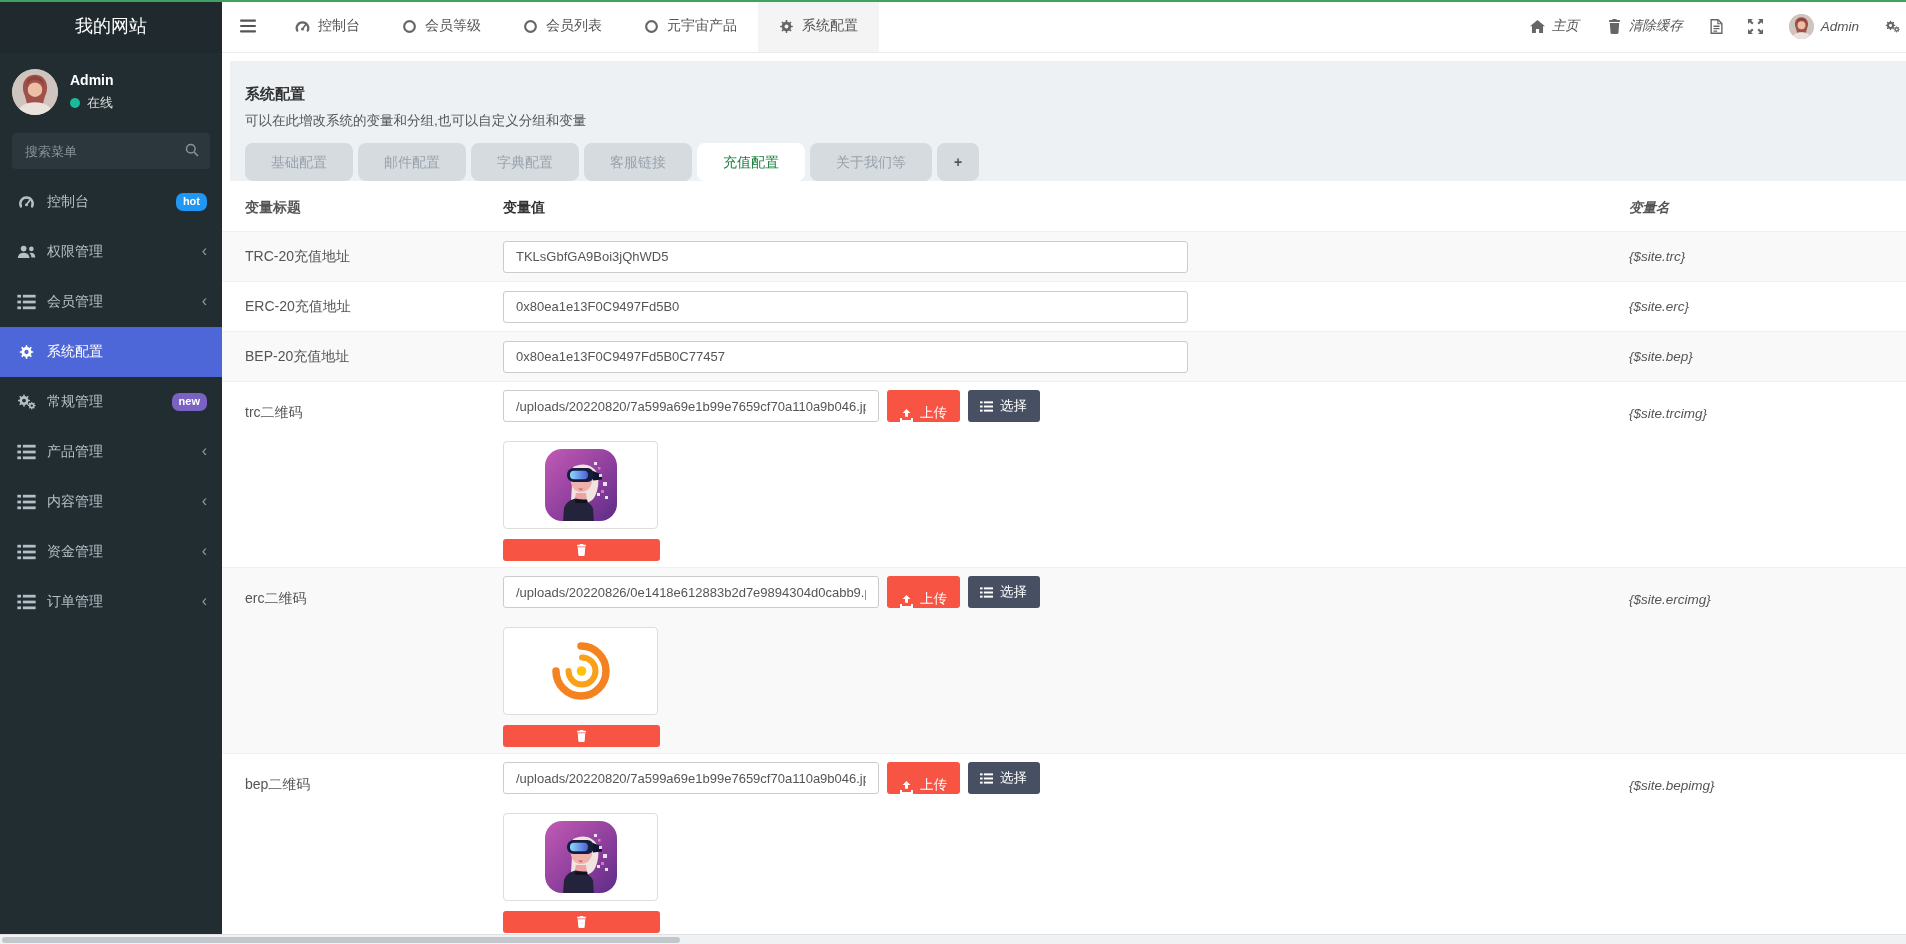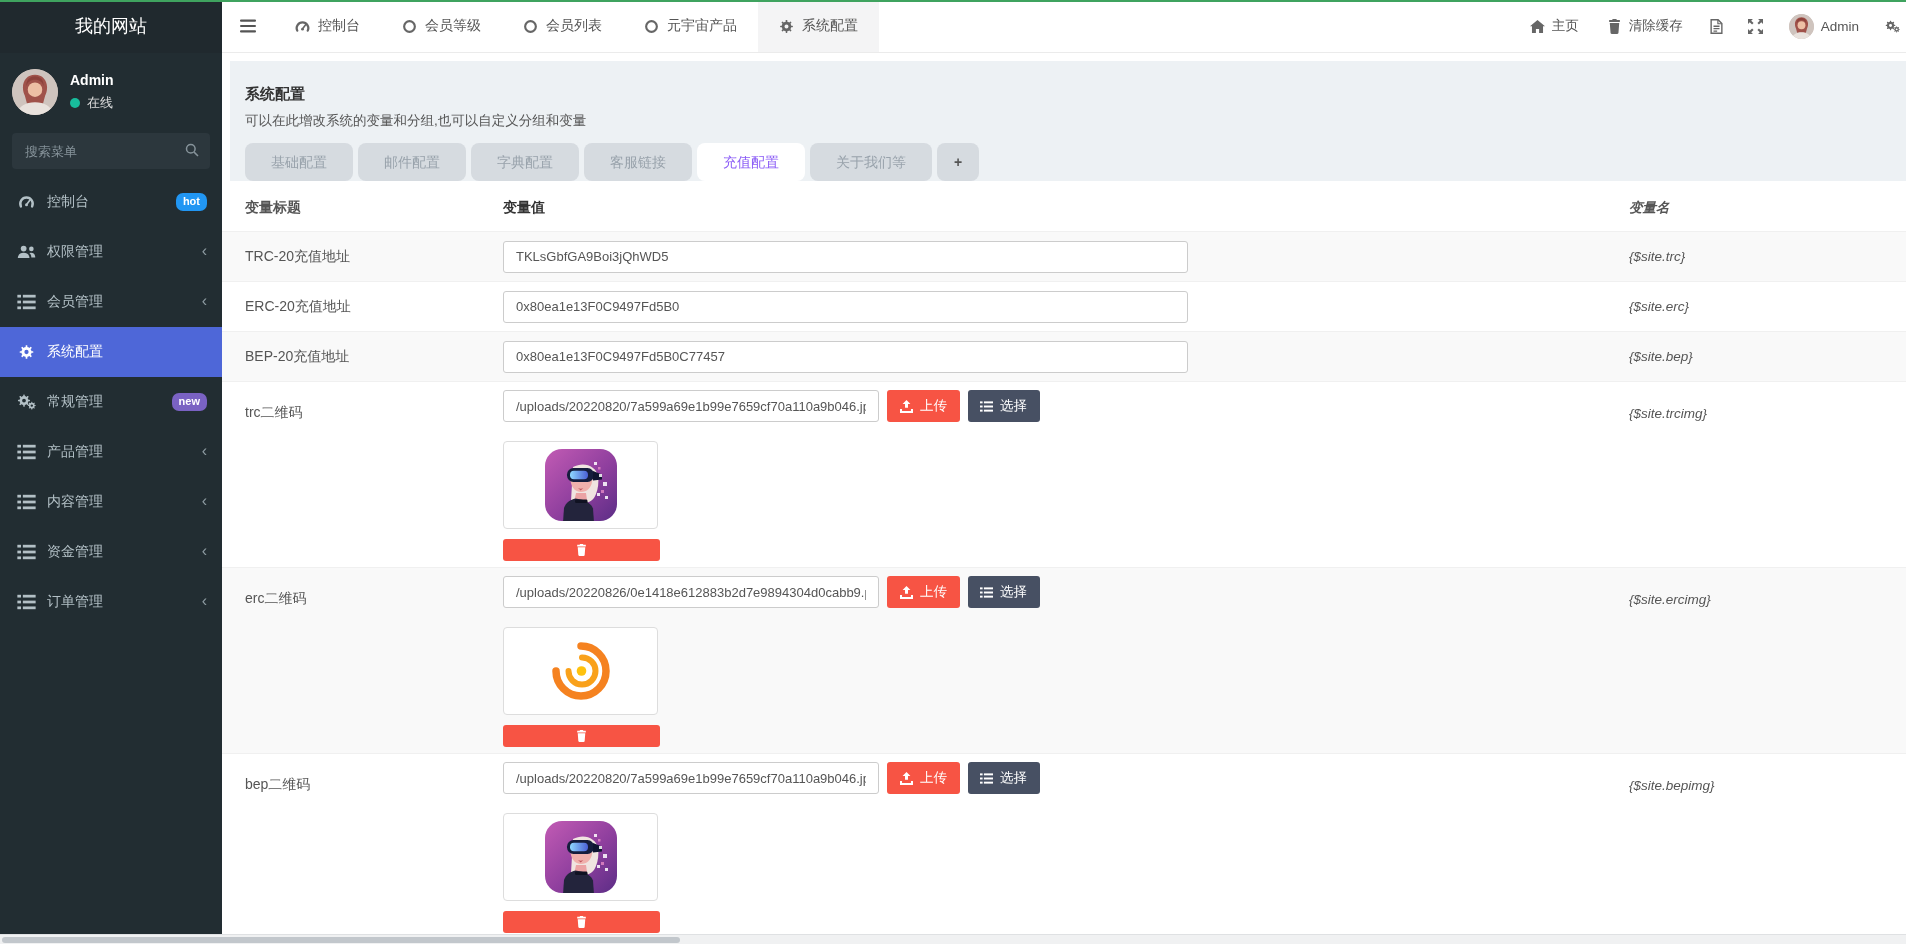--- a/index.html
+++ b/index.html
@@ -35,56 +35,56 @@
   
   .main { flex:1; display:flex; flex-direction:column; min-width:0; background:#fff; }
   .navbar { height:53px; background:#fff; display:flex; align-items:stretch; border-bottom:1px solid #ebebeb; flex-shrink:0; }
   .hamburger { display:flex; align-items:center; padding:0 18px; color:#555; cursor:pointer; }
   .hamburger .ic { width:16px; height:14px; }
   .nav-tabs { display:flex; align-items:stretch; }
   .nav-tab { display:flex; align-items:center; gap:8px; padding:0 21px; color:#555; font-size:14px; cursor:pointer; text-decoration:none; }
   .nav-tab .ic { width:15px; height:15px; color:#666; }
   .nav-tab.active { background:#f4f4f5; }
   .nav-right { margin-left:auto; display:flex; align-items:stretch; }
-  .nav-link { display:flex; align-items:center; gap:7px; padding:0 14px; color:#555; font-size:13.5px; cursor:pointer; text-decoration:none; }
+  .nav-link { display:flex; align-items:center; gap:7px; padding:0 14px; color:#555; font-size:13.5px; cursor:pointer; text-decoration:none;font-style:italic; }
   .nav-link .ic { width:15px; height:15px; color:#666; }
   .nav-link.icon-only { padding:0 12px; }
   .nav-link.edge { padding-right:6px; }
   .ic { display:inline-block; }
   .ic svg { width:100%; height:100%; display:block; }
 
   
   .page-body { flex:1; background:#fff; overflow:hidden; position:relative; }
   .page-head { margin:8px 0 0 8px; background:#edf1f4; padding:24px 0 0 15px; }
   .page-title { font-size:15px; font-weight:bold; color:#333; }
   .page-subtitle { font-size:13.5px; color:#555; margin-top:8px; }
   .config-tabs { margin-top:13px; display:flex; }
   .ctab { display:inline-block; height:38px; line-height:38px; padding:0 26px; margin-right:5px; background:#d6dbe0; color:#98a2ab; font-size:14px; cursor:pointer; text-decoration:none;border-radius:8px; }
-  .ctab.active { background:#fff; color:#8b5cf6; }
+  .ctab.active { background:#fff; color:#15803d; }
   .ctab.plus { padding:0 17px; color:#555; font-weight:bold; }
 
   
   .config-table { background:#fff; }
   .trow { display:flex; padding-left:23px; }
   .t-header { padding-top:18px; padding-bottom:14px; font-weight:bold; color:#333; font-size:14px; border-bottom:1px solid #f0f0f0; }
   .c-title { width:258px; flex-shrink:0; font-size:14px; color:#555; }
   .c-value { flex:1; min-width:0; }
   .c-var { width:277px; flex-shrink:0; font-size:13.5px; color:#555;font-style:italic; }
   .text-row { height:50px; align-items:center; border-bottom:1px solid #f0f0f0; }
   .striped { background:#f9f9f9; }
   .val-input { height:32px; border:1px solid #ccc; border-radius:3px; background:#fff; color:#555; font-size:13px; padding:0 12px; outline:none; font-family:"Liberation Sans","DejaVu Sans",sans-serif; }
   .w-long { width:685px; }
   .w-short { width:376px; }
   .img-row { padding-top:8px; padding-bottom:6px; border-bottom:1px solid #f0f0f0; }
   .img-row .c-title { padding-top:14px; }
   .c-var.top { padding-top:16px; }
   .upload-line { display:flex; align-items:center; }
   .btn { display:inline-flex; align-items:center; gap:7px; height:32px; padding:0 13px; margin-left:8px; border:none; border-radius:3px; color:#fff; font-size:13.5px; cursor:pointer; font-family:inherit; }
   .btn .ic { width:13px; height:13px; color:#fff; }
-  .btn-upload { background:#f75444; }
+  .btn-upload { background:#f75444;align-items:flex-end; }
   .btn-choose { background:#475063;padding-left:12px; }
   .preview-box { width:155px; height:88px; margin-top:19px; border:1px solid #ddd; border-radius:4px; background:#fff; display:flex; align-items:center; justify-content:center; cursor:pointer; }
   .preview-img { width:72px; height:72px; display:block; }
   .btn-delete { width:157px; height:22px; margin-top:10px; background:#f75444; border:none; border-radius:3px; display:flex; align-items:center; justify-content:center; color:#fff; cursor:pointer; }
   .btn-delete .ic { width:11px; height:12px; color:#fff; }
 
   
   .h-scrollbar { position:absolute; left:0; right:0; bottom:0; height:10px; background:#f0f1f2; border-top:1px solid #dfe1e3; z-index:50; cursor:pointer; }
   .h-thumb { position:absolute; left:2px; top:2px; width:678px; height:6px; border-radius:3px; background:#c2c7cc; }
 </style>

